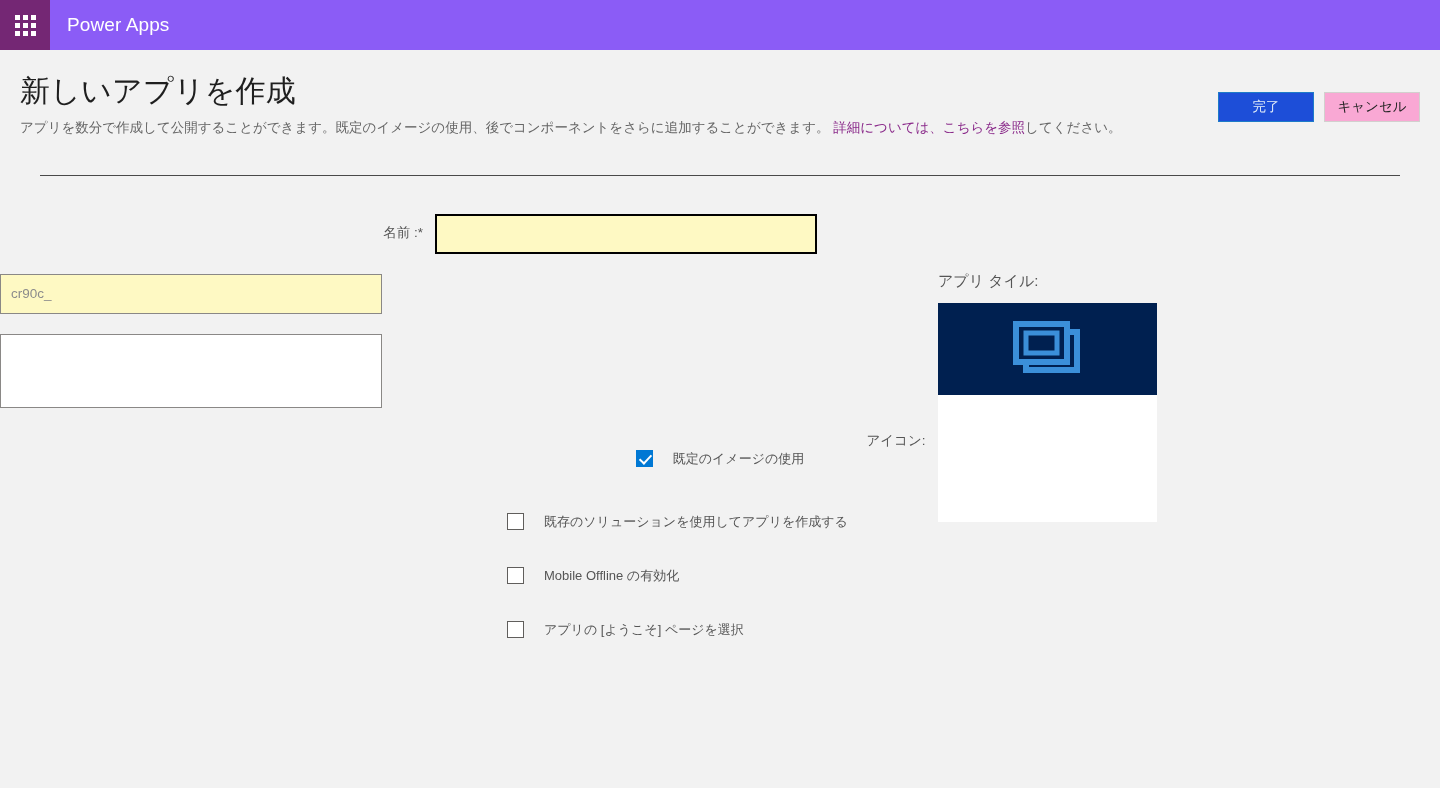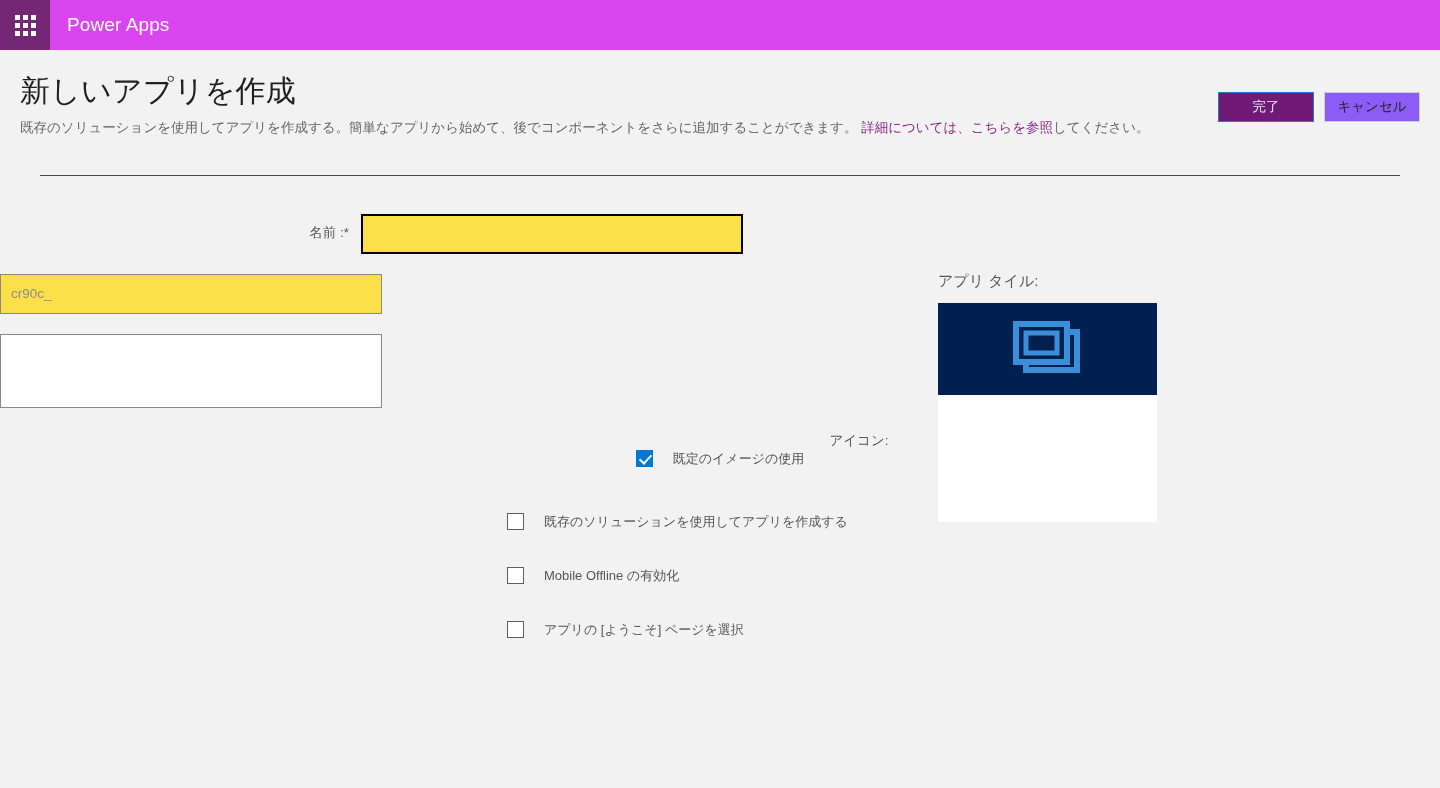--- a/index.html
+++ b/index.html
@@ -13,21 +13,21 @@
     height: 788px;
     background: #f2f2f2;
     font-family: "Liberation Sans", "DejaVu Sans", sans-serif;
     color: #333333;
     overflow: hidden;
   }
 
   
   .suite-bar {
     height: 50px;
-    background: #d946ef;
+    background: #8b5cf6;
     display: flex;
     align-items: center;
   }
   .waffle-button {
     width: 50px;
     height: 50px;
     background: #742774;
     display: flex;
     align-items: center;
     justify-content: center;
@@ -93,27 +93,27 @@
     height: 30px;
     font-size: 13.5px;
     font-family: inherit;
     padding: 0 12px;
     border: 1px solid transparent;
     cursor: pointer;
     line-height: 28px;
     text-align: center;
   }
   .btn-primary-disabled {
-    background: #701a75;
+    background: #1d4ed8;
     border: 1px solid #1e7bc8;
     color: #e4eef8;
     cursor: default;
   }
   .btn-secondary {
-    background: #8b5cf6;
+    background: #f9a8d4;
     border: 1px solid #d2d0ce;
     color: #242424;
   }
 
   .divider {
     height: 0;
     border-top: 1px solid #4a4a4a;
     margin: 36px 20px 0 20px;
   }
 
@@ -121,36 +121,36 @@
   .form-area {
     position: relative;
     padding-top: 28px;
   }
   .form-row {
     display: flex;
     align-items: flex-start;
     margin-bottom: 20px;
   }
   .form-label {
-    width: 361px;
+    width: 435px;
     text-align: right;
     padding-right: 12px;
     font-size: 13.5px;
     color: #555555;
     padding-top: 10px;
     flex: 0 0 auto;
     white-space: nowrap;
   }
   .form-field { flex: 0 0 auto; }
 
   .text-input {
     width: 382px;
     height: 40px;
     border: 1px solid #8a8886;
-    background: #fde047;
+    background: #fef9c3;
     font-family: inherit;
     font-size: 13.5px;
     color: #242424;
     padding: 0 10px;
     outline: none;
   }
   .text-input::placeholder { color: #8c8c8c; }
   .text-input.focused {
     border: 2px solid #000000;
     padding: 0 9px;
@@ -257,21 +257,21 @@
         <i></i>
         <i></i>
     </span>
   </div>
   <div class="suite-title">Power Apps</div>
 </div>
 
 <div class="page-header">
   <h1 class="page-title">新しいアプリを作成</h1>
   <p class="page-desc">
-    <span>既存のソリューションを使用してアプリを作成する。簡単なアプリから始めて、後でコンポーネントをさらに追加することができます。</span>
+    <span>アプリを数分で作成して公開することができます。既定のイメージの使用、後でコンポーネントをさらに追加することができます。</span>
     <a class="learn-more" href="#">詳細については、こちらを参照</a><span>してください。</span>
   </p>
 
   <div class="header-actions">
     <button class="btn btn-primary-disabled" disabled="">完了</button>
     <button class="btn btn-secondary">キャンセル</button>
   </div>
 
   <div class="divider"></div>
 </div>

